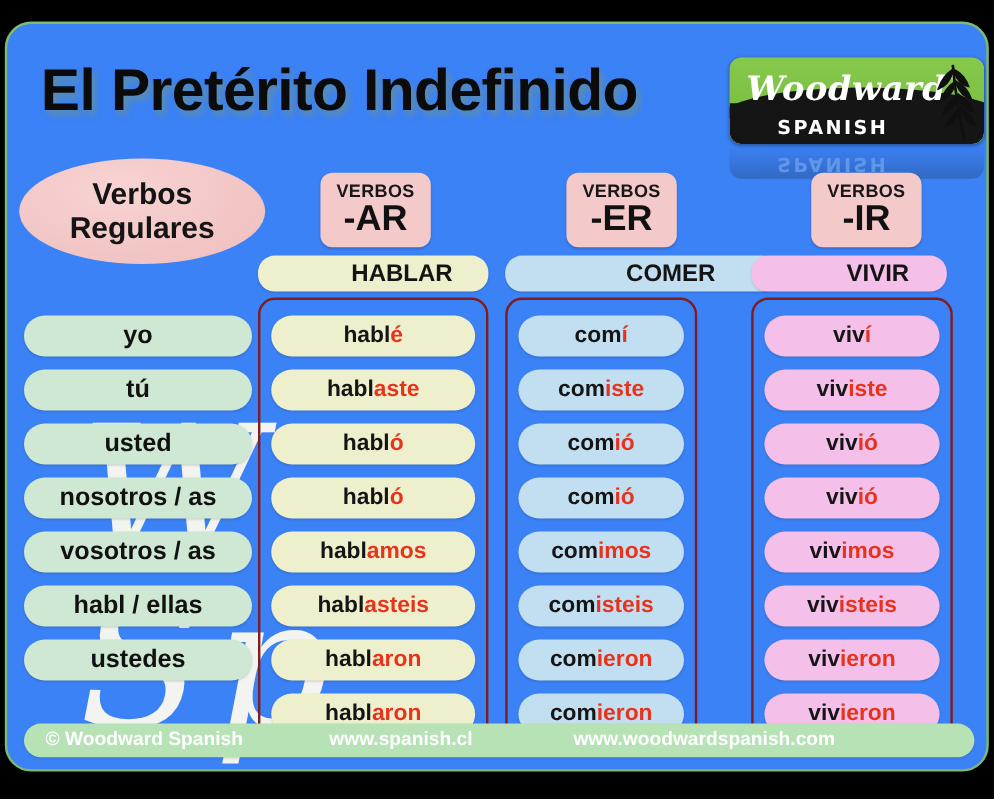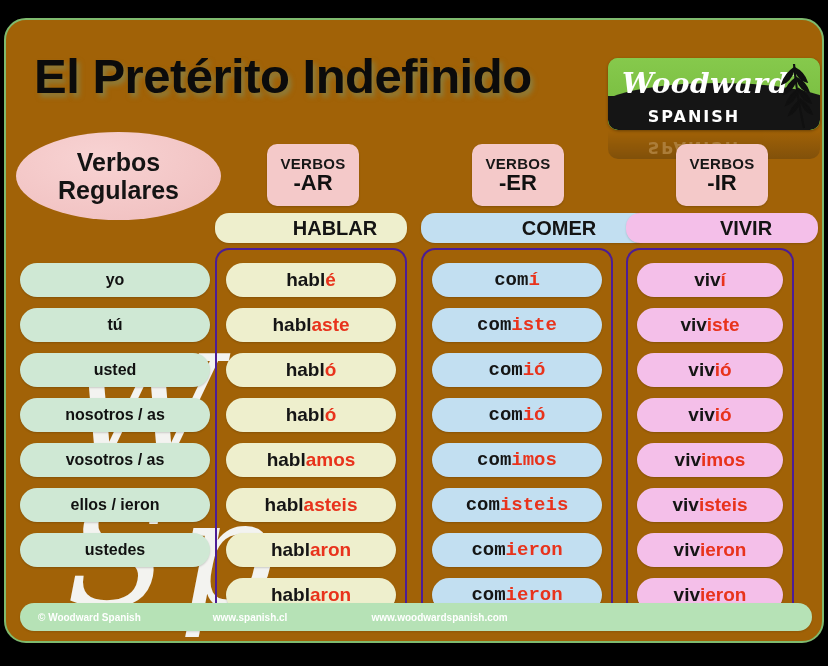--- a/index.html
+++ b/index.html
@@ -19,21 +19,21 @@
     background: #000000;
   }
 
   
   .card {
     position: absolute;
     left: 4px;
     top: 18px;
     width: 820px;
     height: 625px;
-    background: #a16207;
+    background: #3b82f6;
     border: 2px solid #7fba6e;
     border-radius: 22px;
     overflow: hidden;
   }
 
   
   .watermark {
     position: absolute;
     left: 60px;
     top: 320px;
@@ -65,21 +65,20 @@
   }
 
   
   .logo-wrap {
     position: absolute;
     left: 602px;
     top: 28px;
     width: 204px;
     height: 72px;
     z-index: 3;
-    margin-top: 10px;
   }
   .logo {
     position: relative;
     width: 212px;
     height: 72px;
     border-radius: 10px;
     overflow: hidden;
     background: #7ac143;
     box-shadow: 0 1px 3px rgba(0,0,0,0.35);
   }
@@ -188,21 +187,21 @@
     align-items: center;
     justify-content: center;
     box-shadow: 0 1px 2px rgba(0,0,0,0.18);
     z-index: 3;
   }
   .vb-badge .small {
     font-size: 15px; font-weight: bold; color: #171717; letter-spacing: 0.3px;
     line-height: 1;
   }
   .vb-badge .big {
-    font-size: 22px; font-weight: bold; color: #111111; line-height: 1.05;
+    font-size: 30px; font-weight: bold; color: #111111; line-height: 1.05;
   }
 
   
   .verb-name {
     position: absolute;
     top: 193px;
     height: 30px;
     border-radius: 14px;
     display: flex;
     align-items: center;
@@ -222,34 +221,34 @@
     top: 243px;
     width: 190px;
     z-index: 3;
   }
   .pill {
     height: 34px;
     border-radius: 17px;
     display: flex;
     align-items: center;
     justify-content: center;
-    font-size: 16px;
+    font-size: 21px;
     font-weight: bold;
     color: #111111;
     margin-bottom: 11px;
     box-shadow: 0 1px 2px rgba(0,0,0,0.17);
   }
   .pronoun-col .pill { background: #cfe8d4; }
 
   
   .verb-group {
     position: absolute;
     top: 228px;
     height: 378px;
-    border: 2px solid #4c1d95;
+    border: 2px solid #7f1d1d;
     border-radius: 14px;
     padding: 13px 9px 0 9px;
     background: transparent;
     z-index: 3;
   }
   .verb-group .pill { font-size: 19px; }
 
   .ar-pill  { background: #eeefcd; }
   .er-pill  { background: #c2dff1; }
   .ir-pill  { background: #f4bfe9; }
@@ -265,21 +264,21 @@
     width: 792px;
     height: 28px;
     background: #b6e2b6;
     border-radius: 14px;
     display: flex;
     align-items: center;
     z-index: 3;
     box-shadow: 0 1px 2px rgba(0,0,0,0.12);
   }
   .footer span {
-    font-size: 10px;
+    font-size: 16px;
     font-weight: bold;
     color: #ffffff;
     white-space: nowrap;
   }
   .f-copy { margin-left: 18px; }
   .f-cl   { margin-left: 72px; }
   .f-com  { margin-left: 84px; }
 </style>
 </head>
 <body>
@@ -331,30 +330,30 @@
         <div class="verb-name" style="left: 209px; width: 192px; background: rgb(238, 239, 205);">HABLAR</div>
         <div class="vb-badge" style="left: 466px;">
           <div class="small">VERBOS</div>
           <div class="big">-ER</div>
         </div>
         <div class="verb-name" style="left: 415px; width: 228px; background: rgb(194, 223, 241);">COMER</div>
         <div class="vb-badge" style="left: 670px;">
           <div class="small">VERBOS</div>
           <div class="big">-IR</div>
         </div>
-        <div class="verb-name" style="left: 620px; width: 192px; background: rgb(244, 191, 233);">VIVIR</div>
+        <div class="verb-name" style="left: 620px; width: 163px; background: rgb(244, 191, 233);">VIVIR</div>
       </div>
 
     <div class="pronoun-col" id="pronoun-col">
         <div class="pill">yo</div>
         <div class="pill">tú</div>
         <div class="pill">usted</div>
         <div class="pill">nosotros / as</div>
         <div class="pill">vosotros / as</div>
-        <div class="pill">ellos / ieron</div>
+        <div class="pill">habl / ellas</div>
         <div class="pill">ustedes</div>
       </div>
 
     <div id="verb-groups">
         <div class="verb-group" style="left: 209px; width: 192px;">
           <div class="pill ar-pill">
             <span class="stem">habl</span>
             <span class="ending">é</span>
           </div>
           <div class="pill ar-pill">
@@ -379,21 +378,21 @@
           </div>
           <div class="pill ar-pill">
             <span class="stem">habl</span>
             <span class="ending">aron</span>
           </div>
           <div class="pill ar-pill">
             <span class="stem">habl</span>
             <span class="ending">aron</span>
           </div>
         </div>
-        <div class="verb-group" style="left: 415px; width: 192px; font-family: Liberation Mono, monospace;">
+        <div class="verb-group" style="left: 415px; width: 160px;">
           <div class="pill er-pill">
             <span class="stem">com</span>
             <span class="ending">í</span>
           </div>
           <div class="pill er-pill">
             <span class="stem">com</span>
             <span class="ending">iste</span>
           </div>
           <div class="pill er-pill">
             <span class="stem">com</span>

